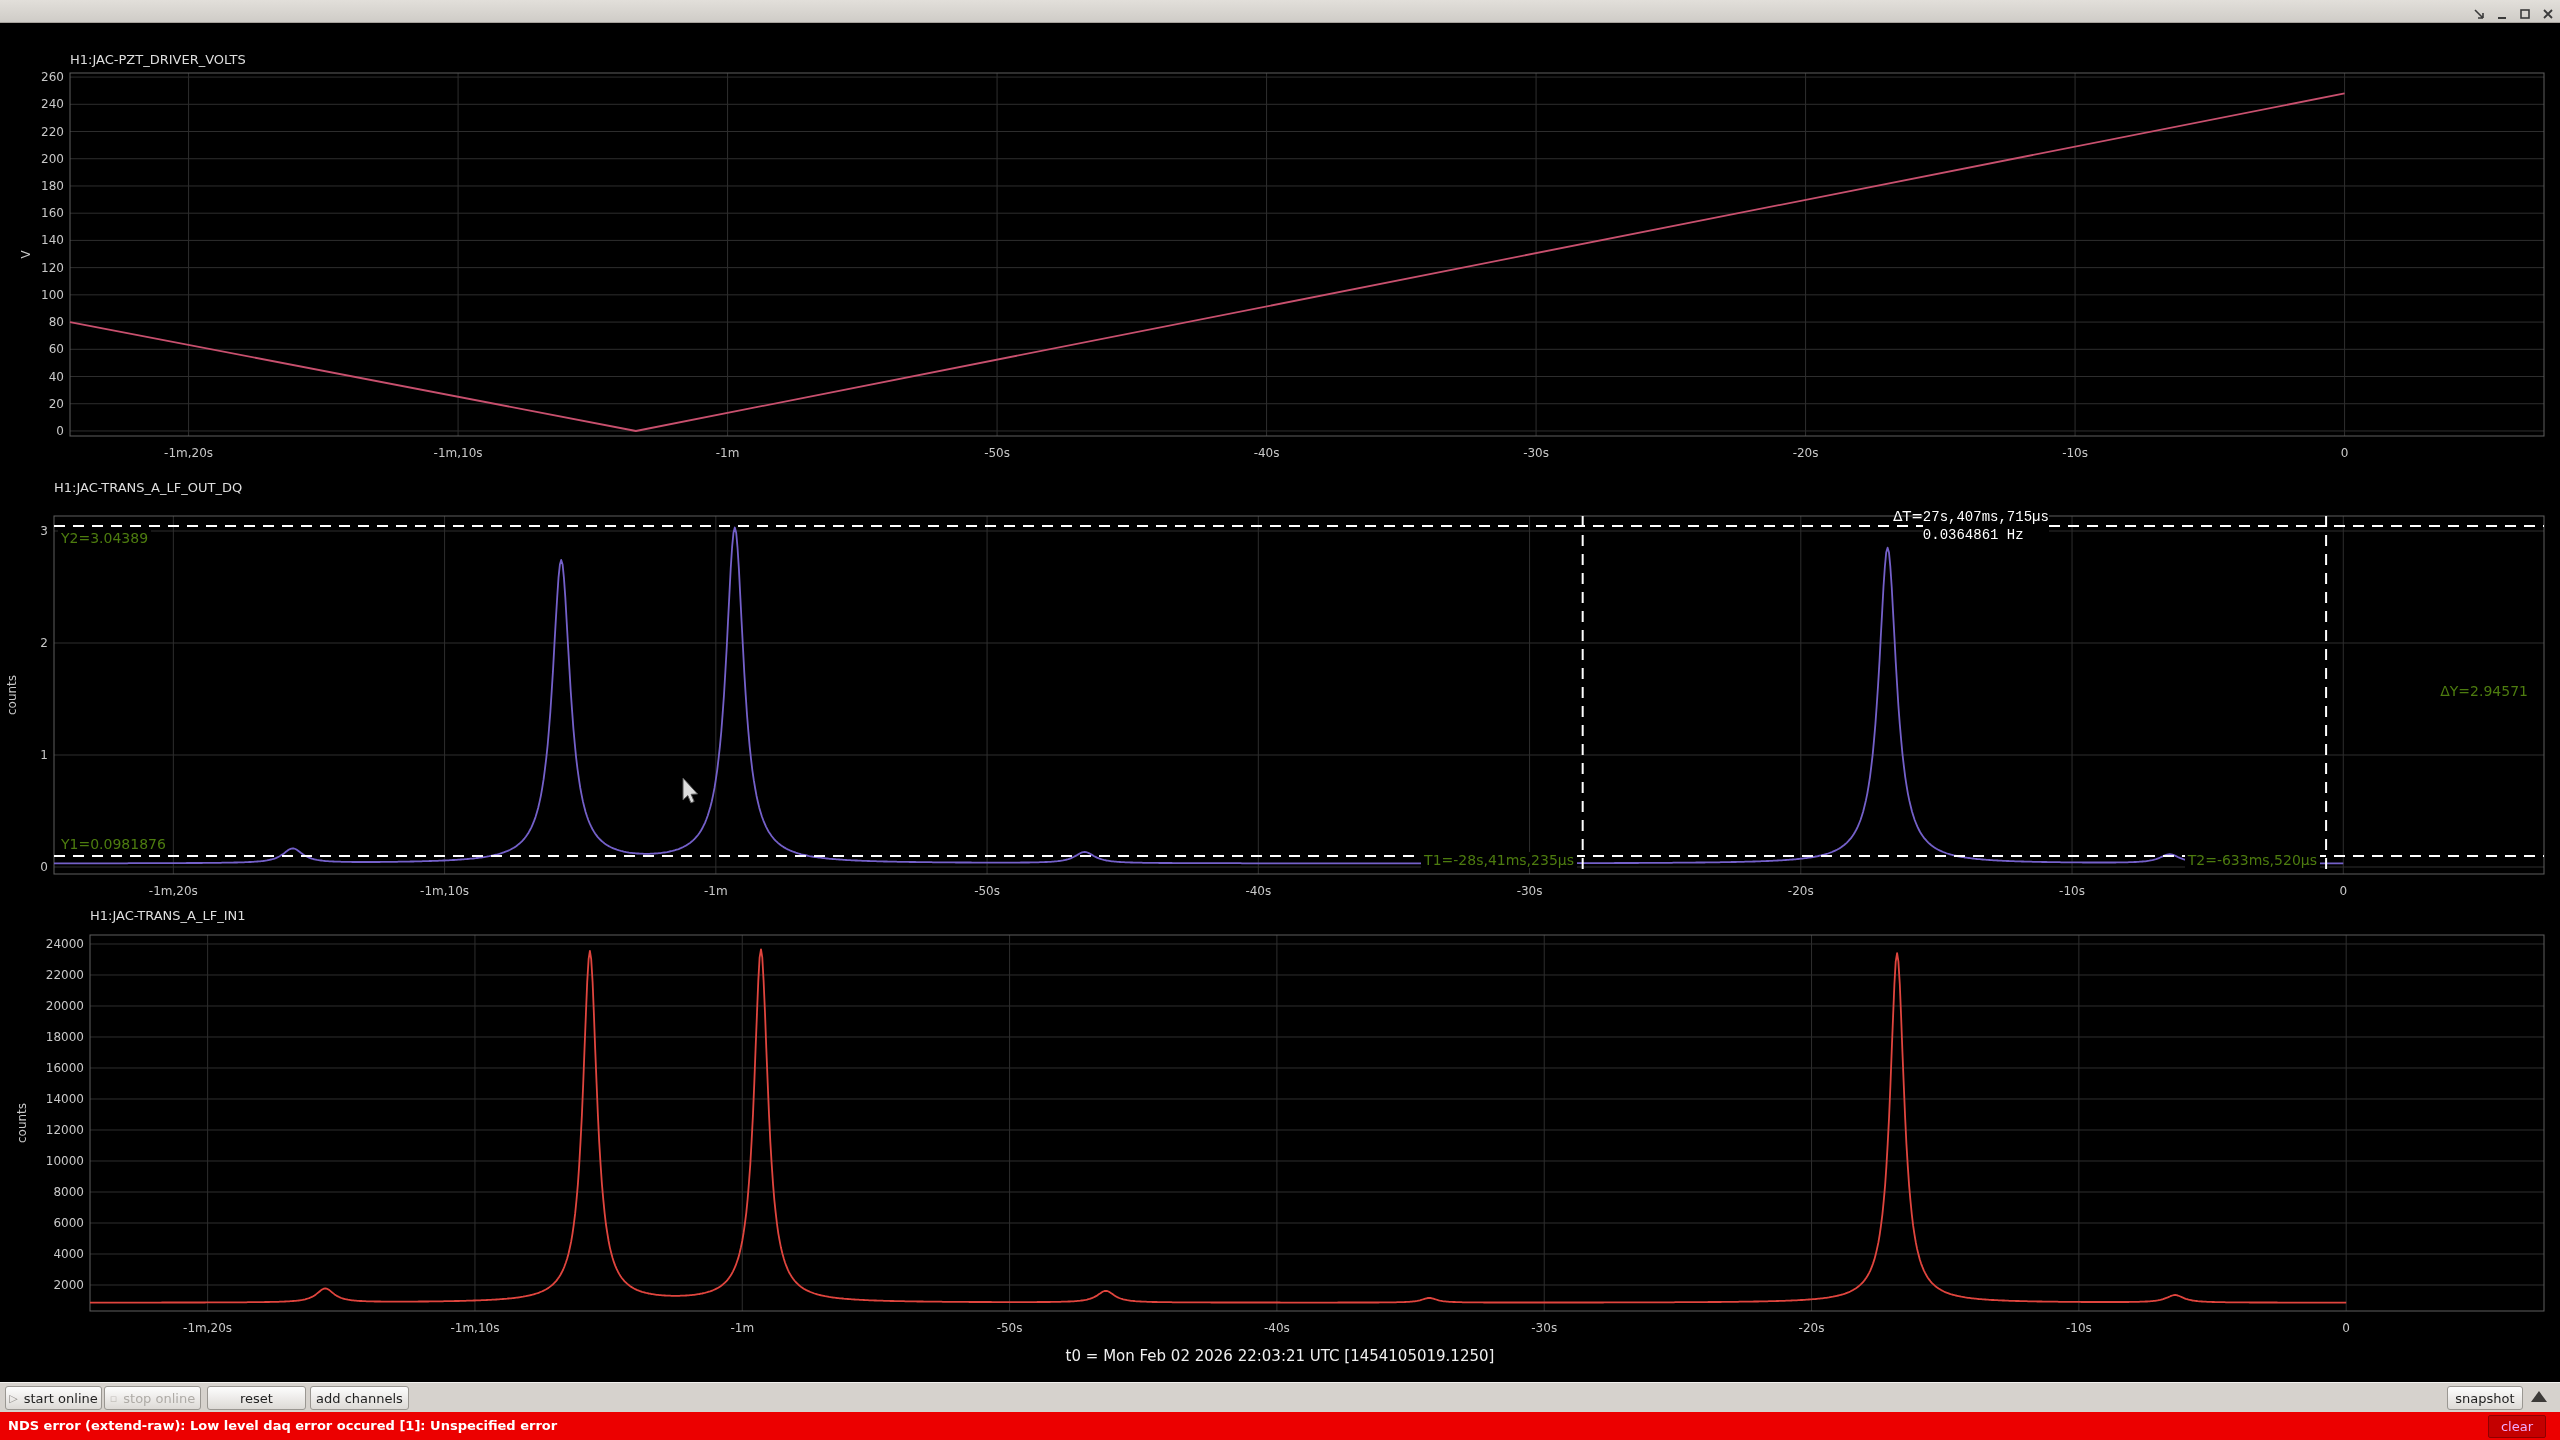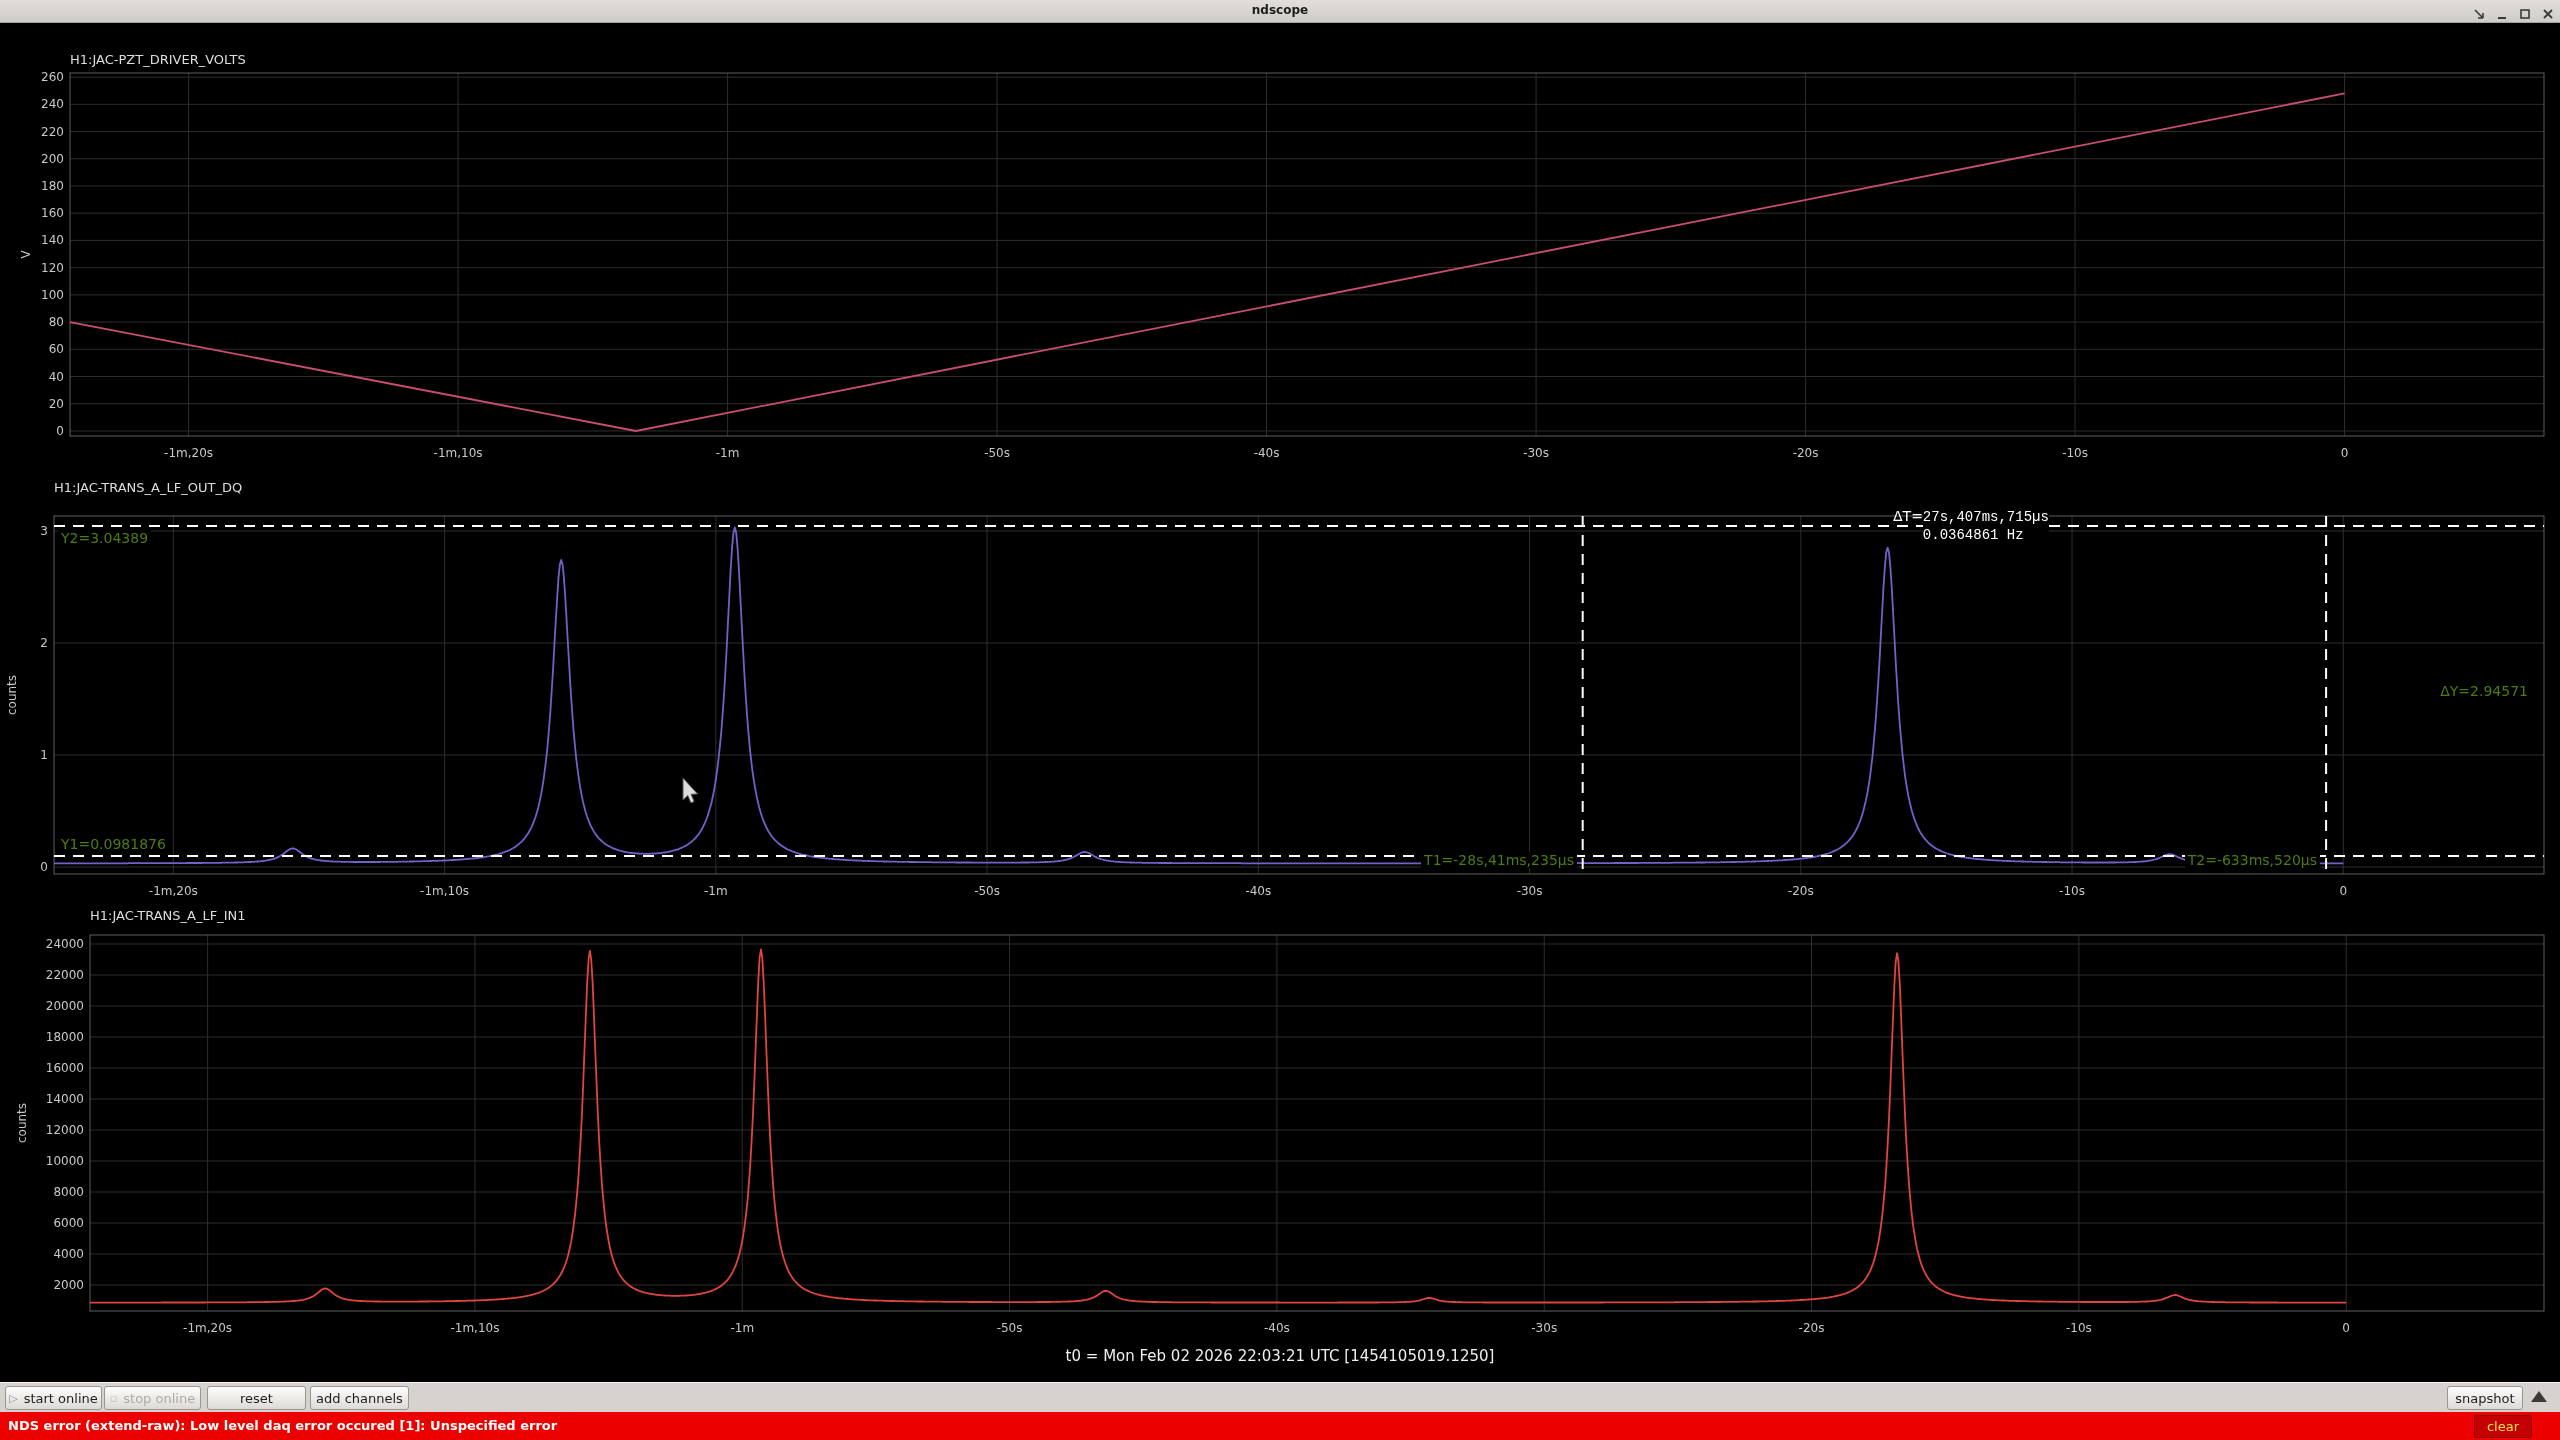--- a/index.html
+++ b/index.html
@@ -27,29 +27,28 @@
     font-size:13px;color:#1f1f1f;display:flex;align-items:center;justify-content:center;
     gap:6px;font-family:inherit;}
   .tbtn.disabled{color:#aeaba6;}
   .tbtn .bicon{font-size:11px;color:#8d8a86;line-height:1;}
   #snapshot-arrow{position:absolute;top:8px;width:0;height:0;
     border-left:8px solid transparent;border-right:8px solid transparent;
     border-bottom:11px solid #3c3a38;}
   #statusbar{position:absolute;left:0;top:1412px;width:2560px;height:28px;
     background:#ec0000;z-index:10;text-align:right;}
   #statusbar .msg{position:absolute;left:8px;top:6px;font-size:13px;font-weight:bold;color:#fff;}
-  #clear-btn{position:absolute;right:28px;top:3px;height:21px;padding:0 12px;
-    background:#c40000;border:1px solid #8f0000;border-radius:2px;color:#fde047;
+  #clear-btn{position:absolute;right:14px;top:3px;height:21px;padding:0 12px;
+    background:#c40000;border:1px solid #8f0000;border-radius:2px;color:#f0abfc;
     font-size:13px;display:flex;align-items:center;}
 </style>
 </head>
 <body>
 
 <div id="titlebar">
-  <div class="title">ndscope</div>
   <div id="win-controls">
     <span class="wbtn">
       <svg width="12" height="12">
           <path d="M2,2 L10,10 M10,10 L10,5 M10,10 L5,10" stroke="#3a3a3a" stroke-width="1.6" fill="none"></path>
         </svg>
     </span>
     <span class="wbtn">
       <svg width="12" height="12">
           <rect x="2" y="9" width="8" height="2" fill="#3a3a3a"></rect>
         </svg>

